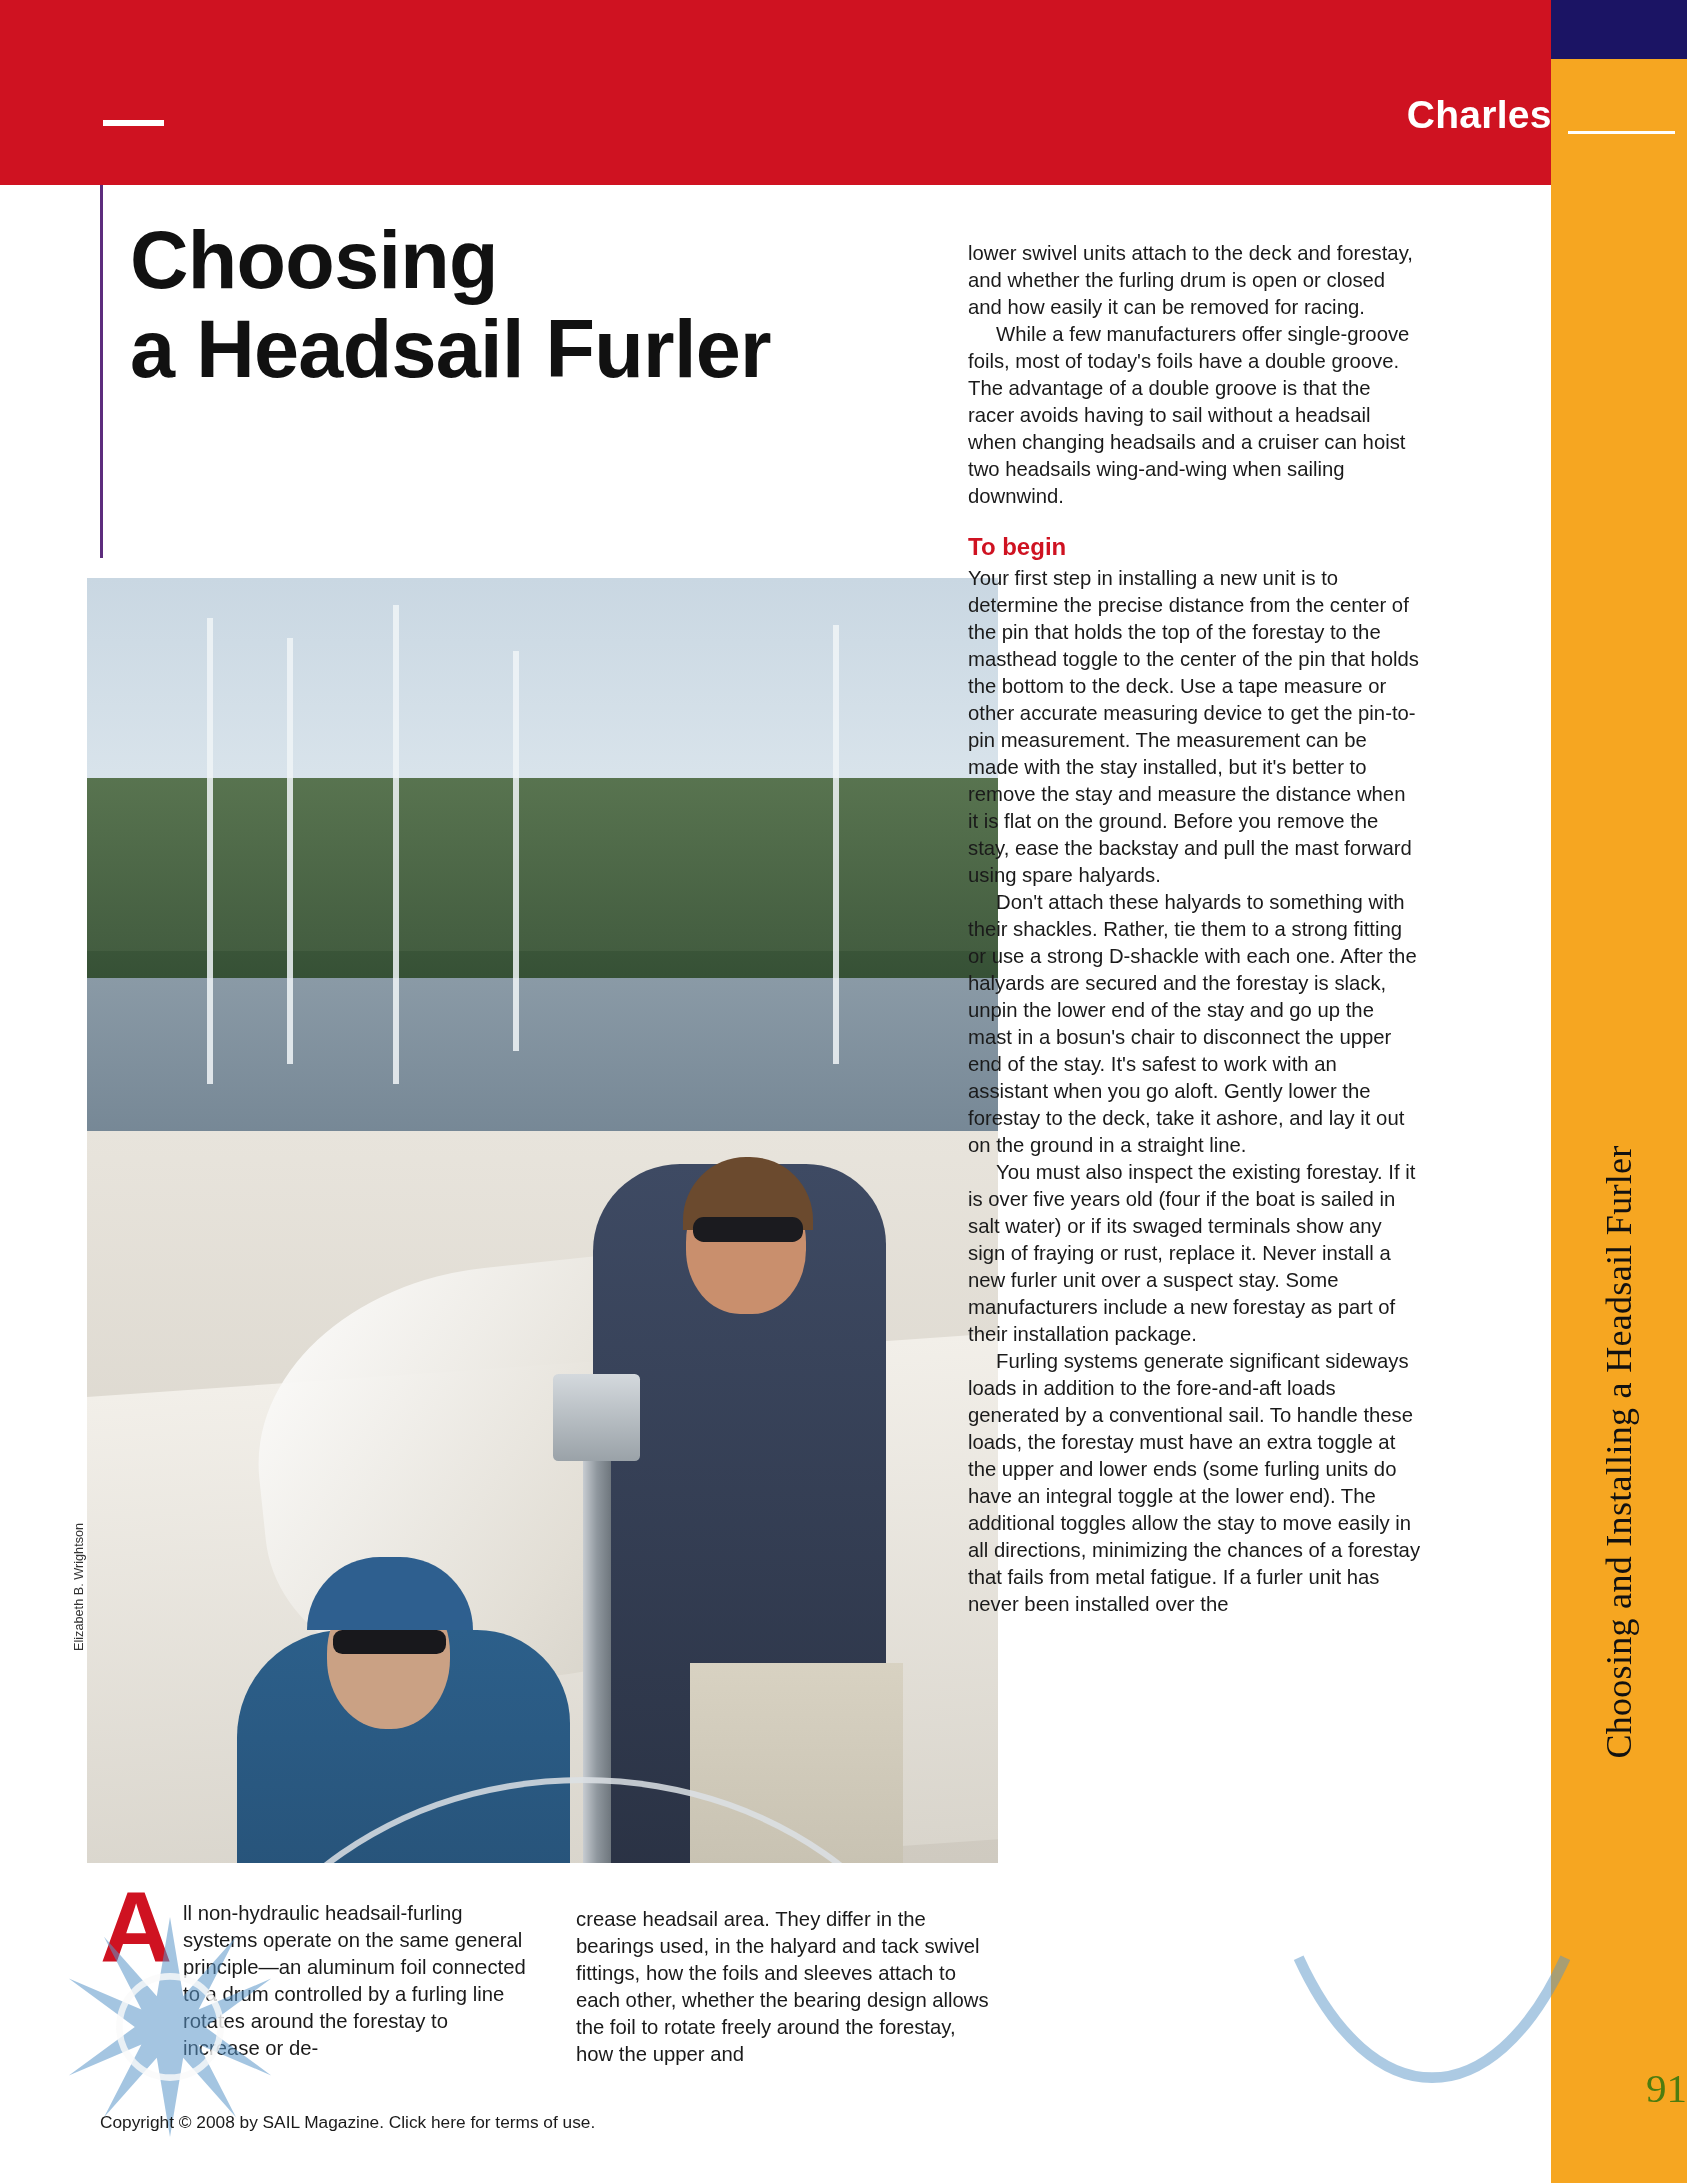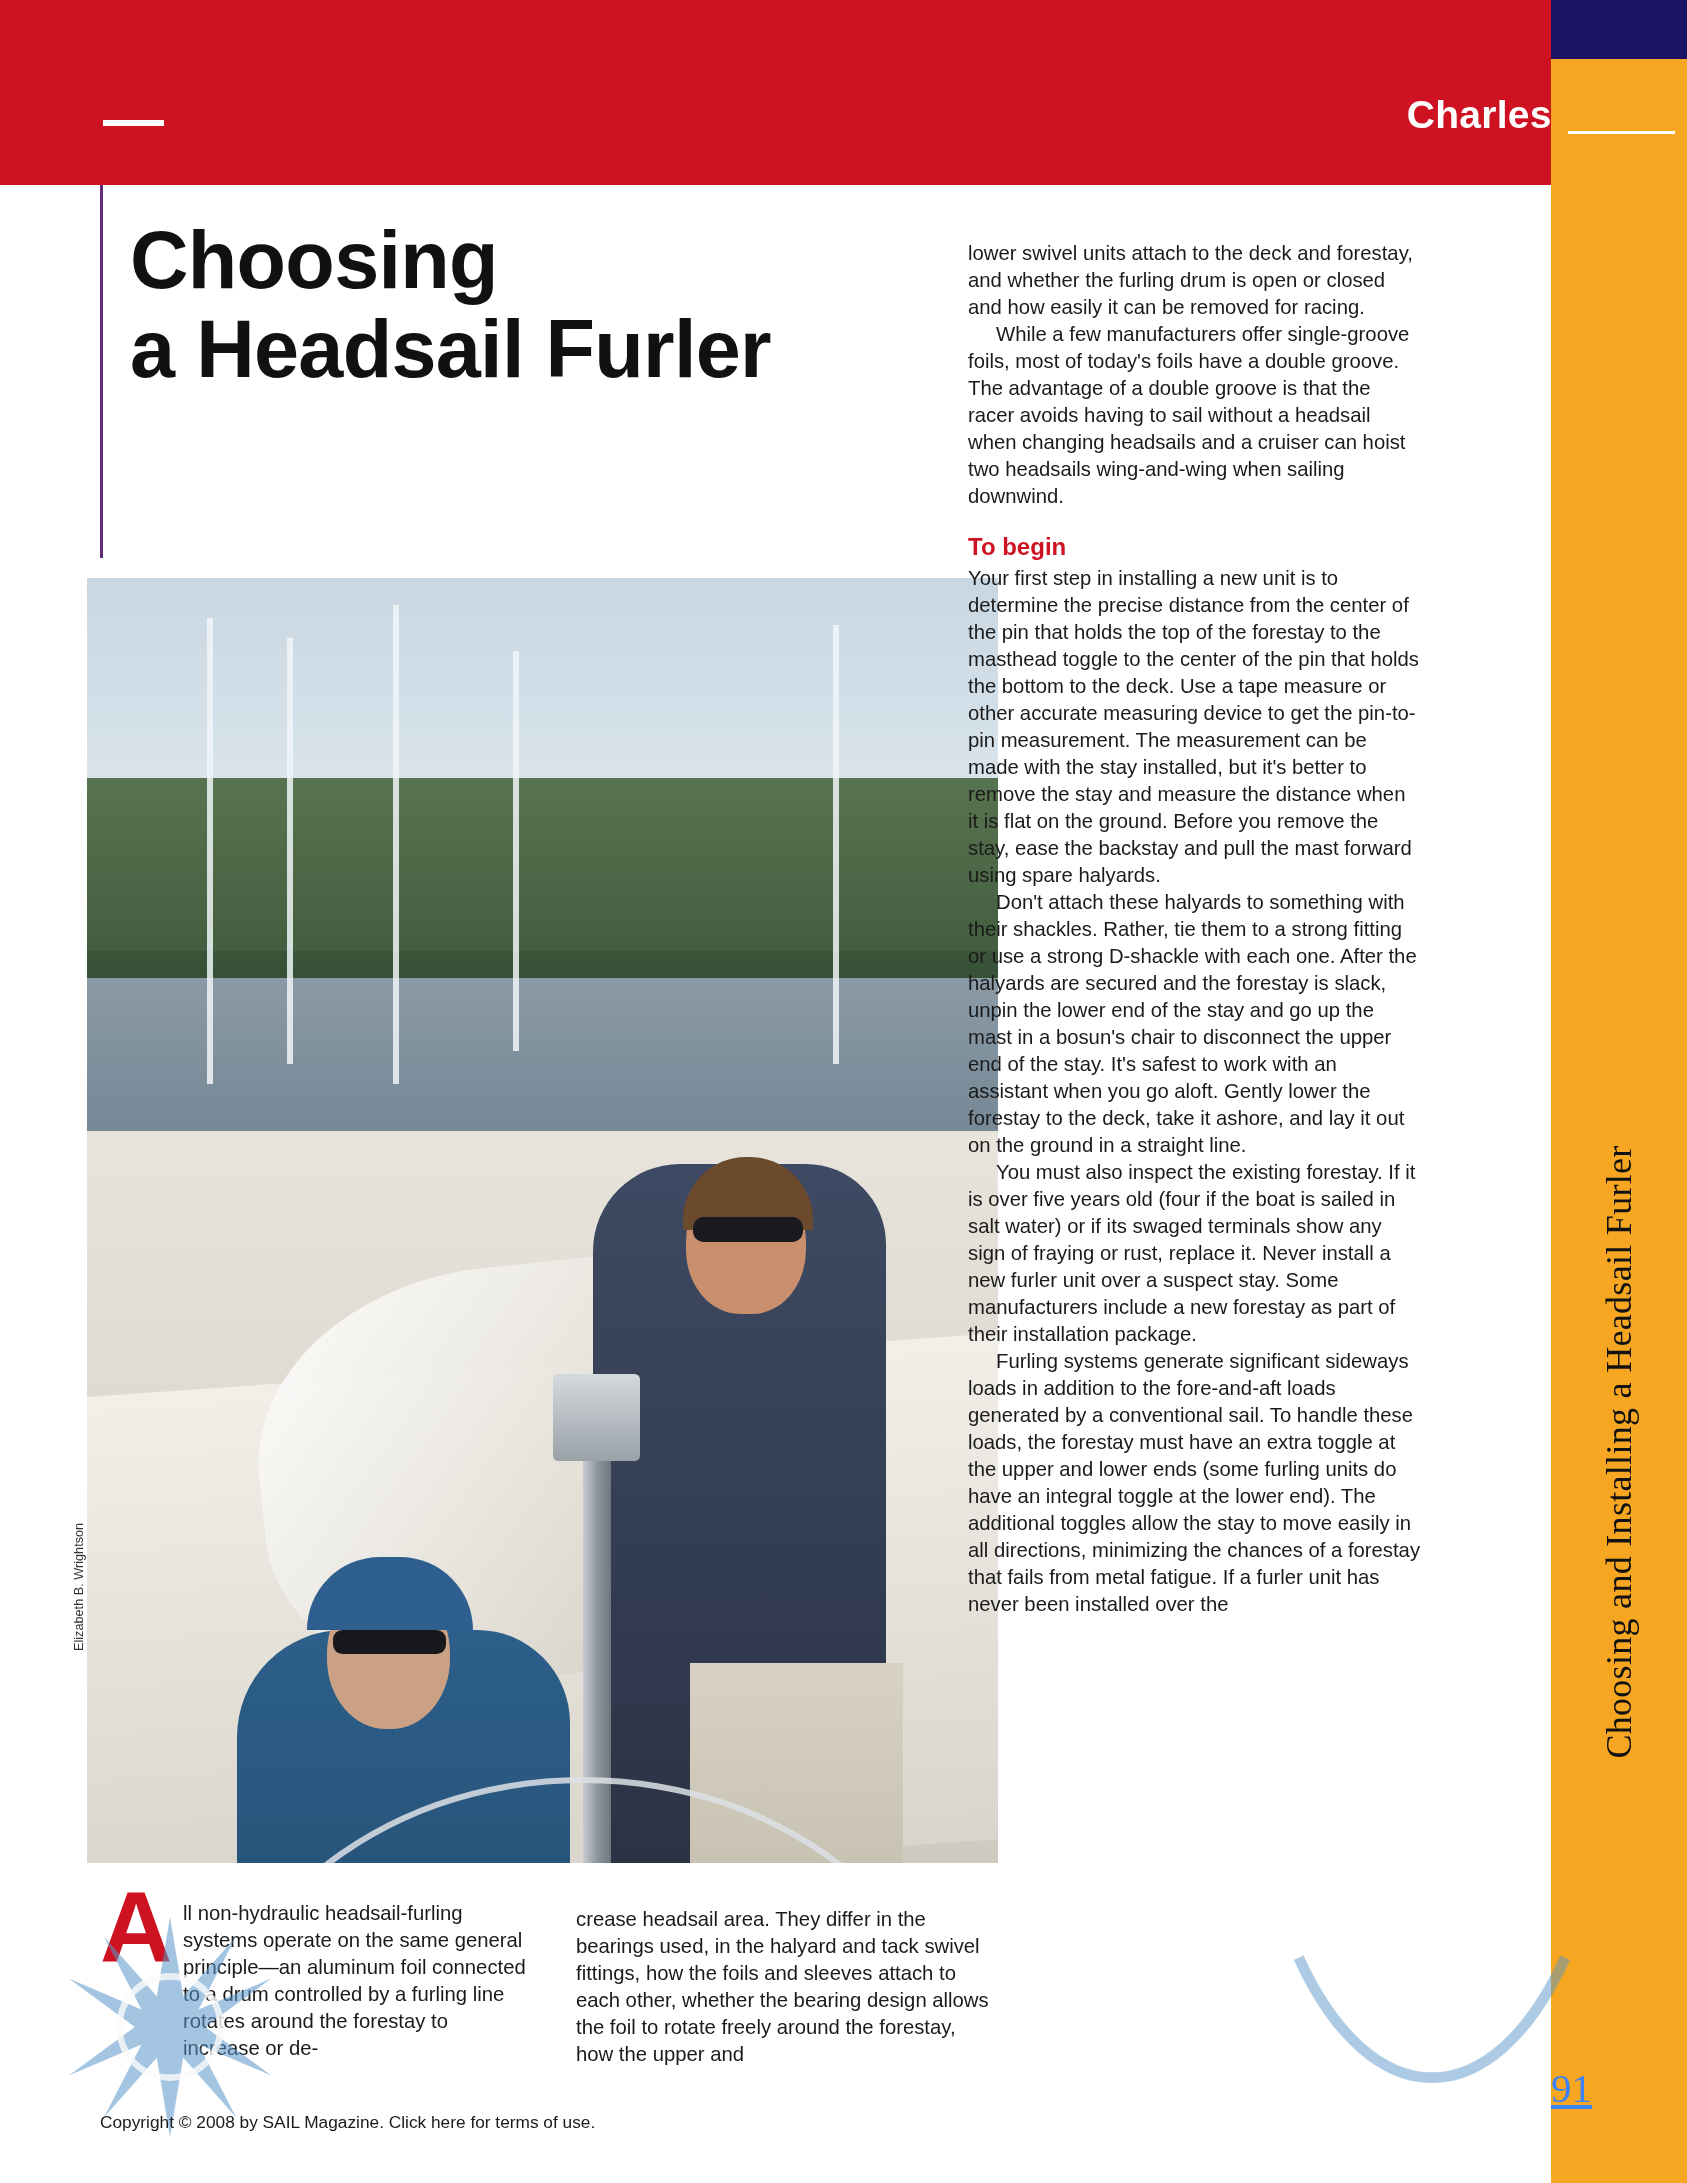--- a/index.html
+++ b/index.html
@@ -102,26 +102,25 @@
     font-family: "Liberation Serif", serif;
     font-size: 36px;
     color: #111111;
     letter-spacing: 0.3px;
   }
   .page-number {
     position: absolute;
     left: 1551px;
     top: 2064px;
     width: 136px;
-    text-align: left;
+    text-align: right;
     font-family: "Liberation Serif", serif;
     font-size: 41px;
-    color: #3b82f6;
+    color: #4d7c0f;
     font-weight: 400;
-    text-decoration: underline;
   }
 
   
   .headline {
     position: absolute;
     left: 113px;
     top: 220px;
     width: 932px;
     font-family: "Liberation Sans", sans-serif;
     font-weight: 700;

